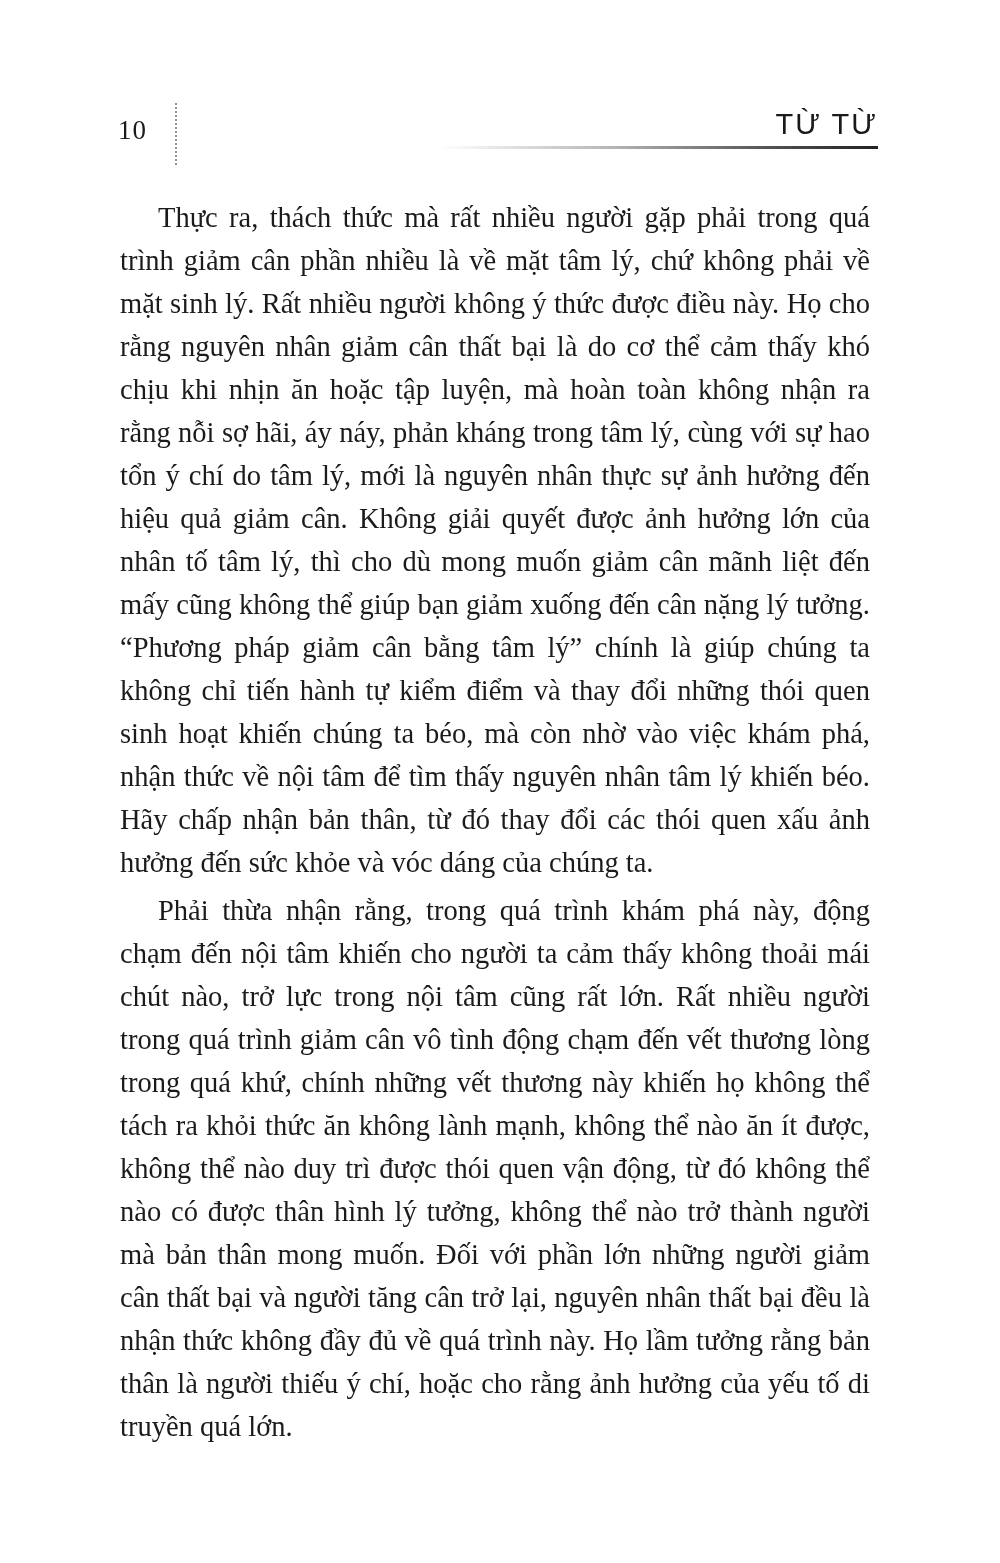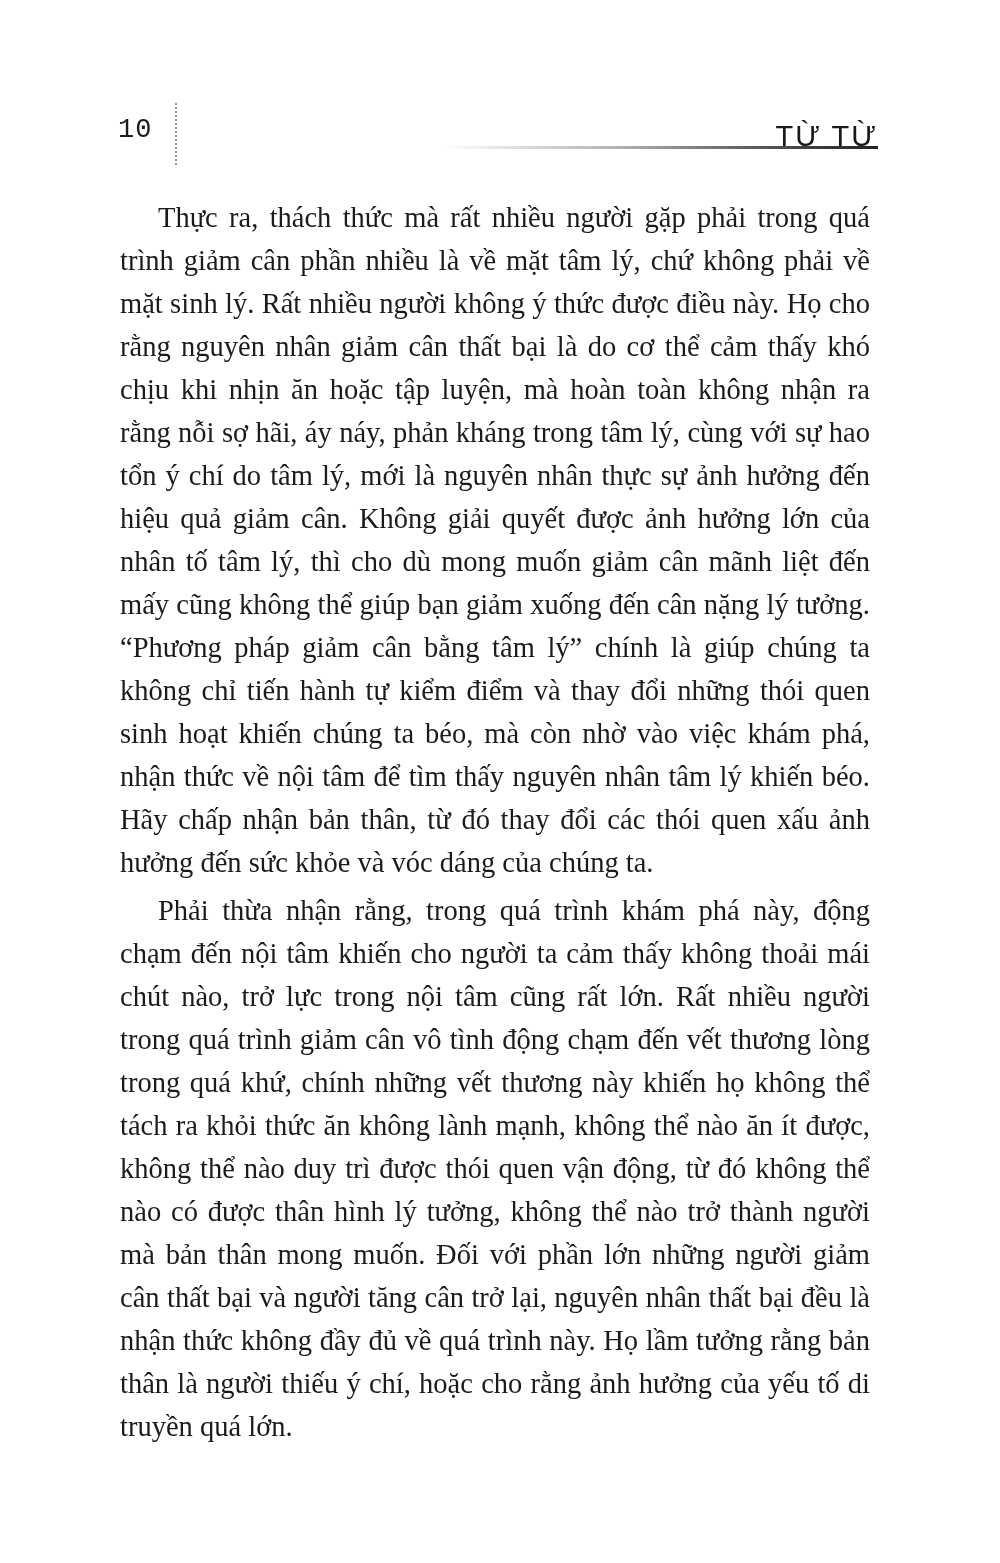--- a/index.html
+++ b/index.html
@@ -13,41 +13,41 @@
     height: 1563px;
     background: #ffffff;
     overflow: hidden;
     font-family: "Liberation Serif", serif;
   }
   
   .page-number {
     position: absolute;
     left: 118px;
     top: 115px;
-    font-family: Liberation Mono, monospace;
+    font-family: Liberation Serif, serif;
     font-size: 27px;
     letter-spacing: 1px;
     color: #1c1c1c;
   }
   .header-divider {
     position: absolute;
     left: 175px;
     top: 103px;
     width: 2px;
     height: 63px;
     background: repeating-linear-gradient(
       to bottom,
       #8f8f8f 0px, #8f8f8f 2px,
       rgba(255,255,255,0) 2px, rgba(255,255,255,0) 4px
     );
   }
   .running-head {
     position: absolute;
     right: 122px;
-    top: 120px;
+    top: 108px;
     font-family: "Liberation Sans", sans-serif;
     font-size: 29px;
     letter-spacing: 2px;
     color: #1a1a1a;
     white-space: nowrap;
   }
   .header-rule {
     position: absolute;
     right: 122px;
     top: 146px;

